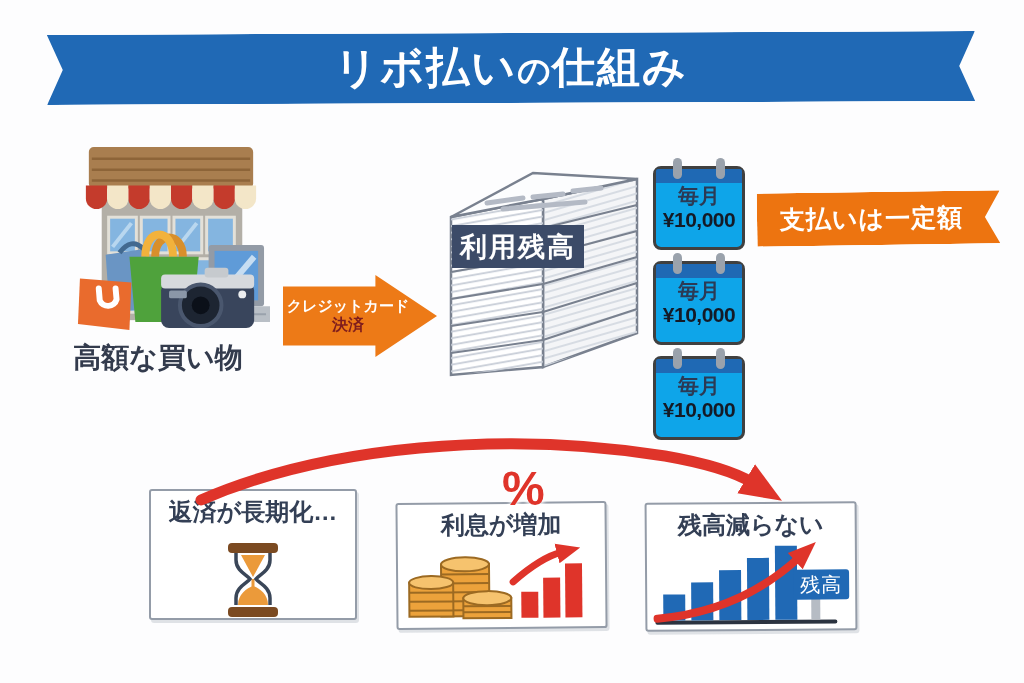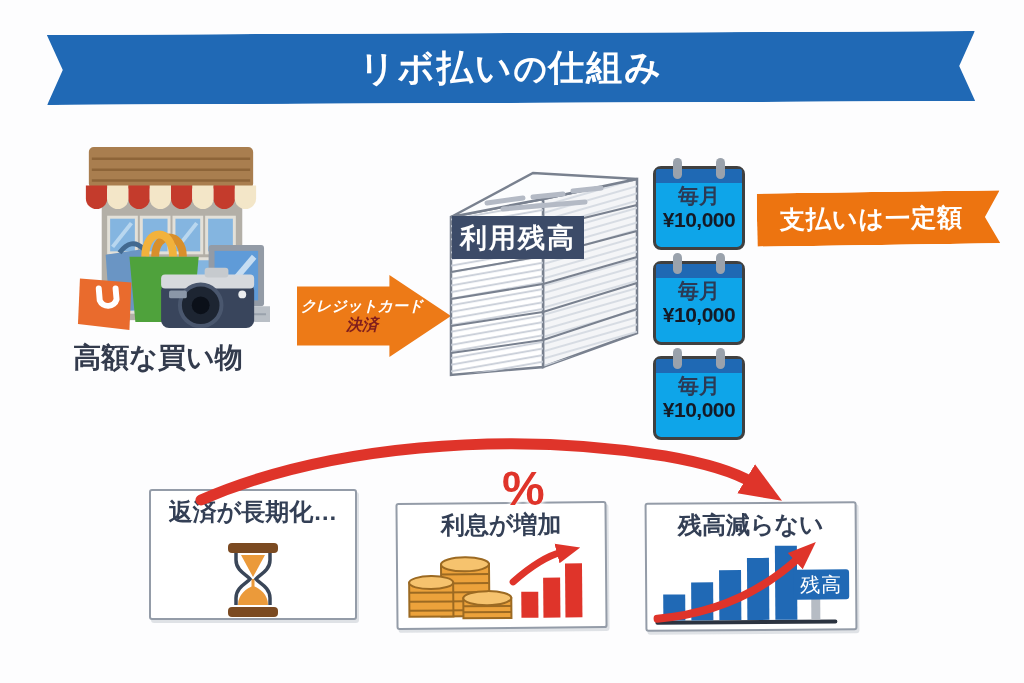--- a/index.html
+++ b/index.html
@@ -9,40 +9,40 @@
   }
   .abs{position:absolute;}
 
   
   .banner{
     left:47px;top:33px;width:928px;height:70px;background:#2069b5;
     clip-path:polygon(0 0,100% 0,98.3% 50%,100% 100%,0 100%,1.7% 50%);
     display:flex;align-items:center;justify-content:center;
     transform:rotate(-0.25deg);
   }
-  .banner .t-big{font-size:36px;font-weight:bold;color:#fff;letter-spacing:2px;}
+  .banner .t-big{font-size:43px;font-weight:bold;color:#fff;letter-spacing:2px;}
   .banner .t-sm{font-size:33px;font-weight:bold;color:#fff;letter-spacing:1px;}
 
   
   .shop-label{left:48px;top:328px;width:220px;text-align:center;
     font-size:28px;font-weight:bold;color:#333b4d;margin-top:11px;}
 
   
   .pay-arrow{
-    left:297px;top:275px;width:154px;height:82px;background:#ed7a17;
+    left:283px;top:275px;width:154px;height:82px;background:#ed7a17;
     clip-path:polygon(0 14%,60% 14%,60% 0,100% 50%,60% 100%,60% 86%,0 86%);
     display:flex;flex-direction:column;align-items:center;justify-content:center;
-    padding-right:24px;box-sizing:border-box;font-style:italic;
+    padding-right:24px;box-sizing:border-box;
   }
   .pay-arrow .l1{font-size:15px;font-weight:bold;color:#fff;line-height:1.25;}
   .pay-arrow .l2{font-size:16px;font-weight:bold;color:#7f1d1d;line-height:1.25;text-align:right;}
 
   
   .stack-label{
-    left:452px;top:216px;width:132px;height:43px;background:#3c4b68;
+    left:452px;top:225px;width:132px;height:43px;background:#3c4b68;
     display:flex;align-items:center;justify-content:center;
     font-size:27px;font-weight:bold;color:#fff;letter-spacing:2px;
   }
 
   
   .calendar{width:92px;height:84px;background:#0ea5e9;border:3px solid #404040;
     border-radius:8px;box-sizing:border-box;}
   .cal-header{height:14px;background:#1f69b4;border-radius:2px 2px 0 0;}
   .ring{position:absolute;top:-11px;width:9px;height:21px;background:#9aa2ac;border-radius:5px;}
   .ring.r1{left:17px;} .ring.r2{right:17px;}

